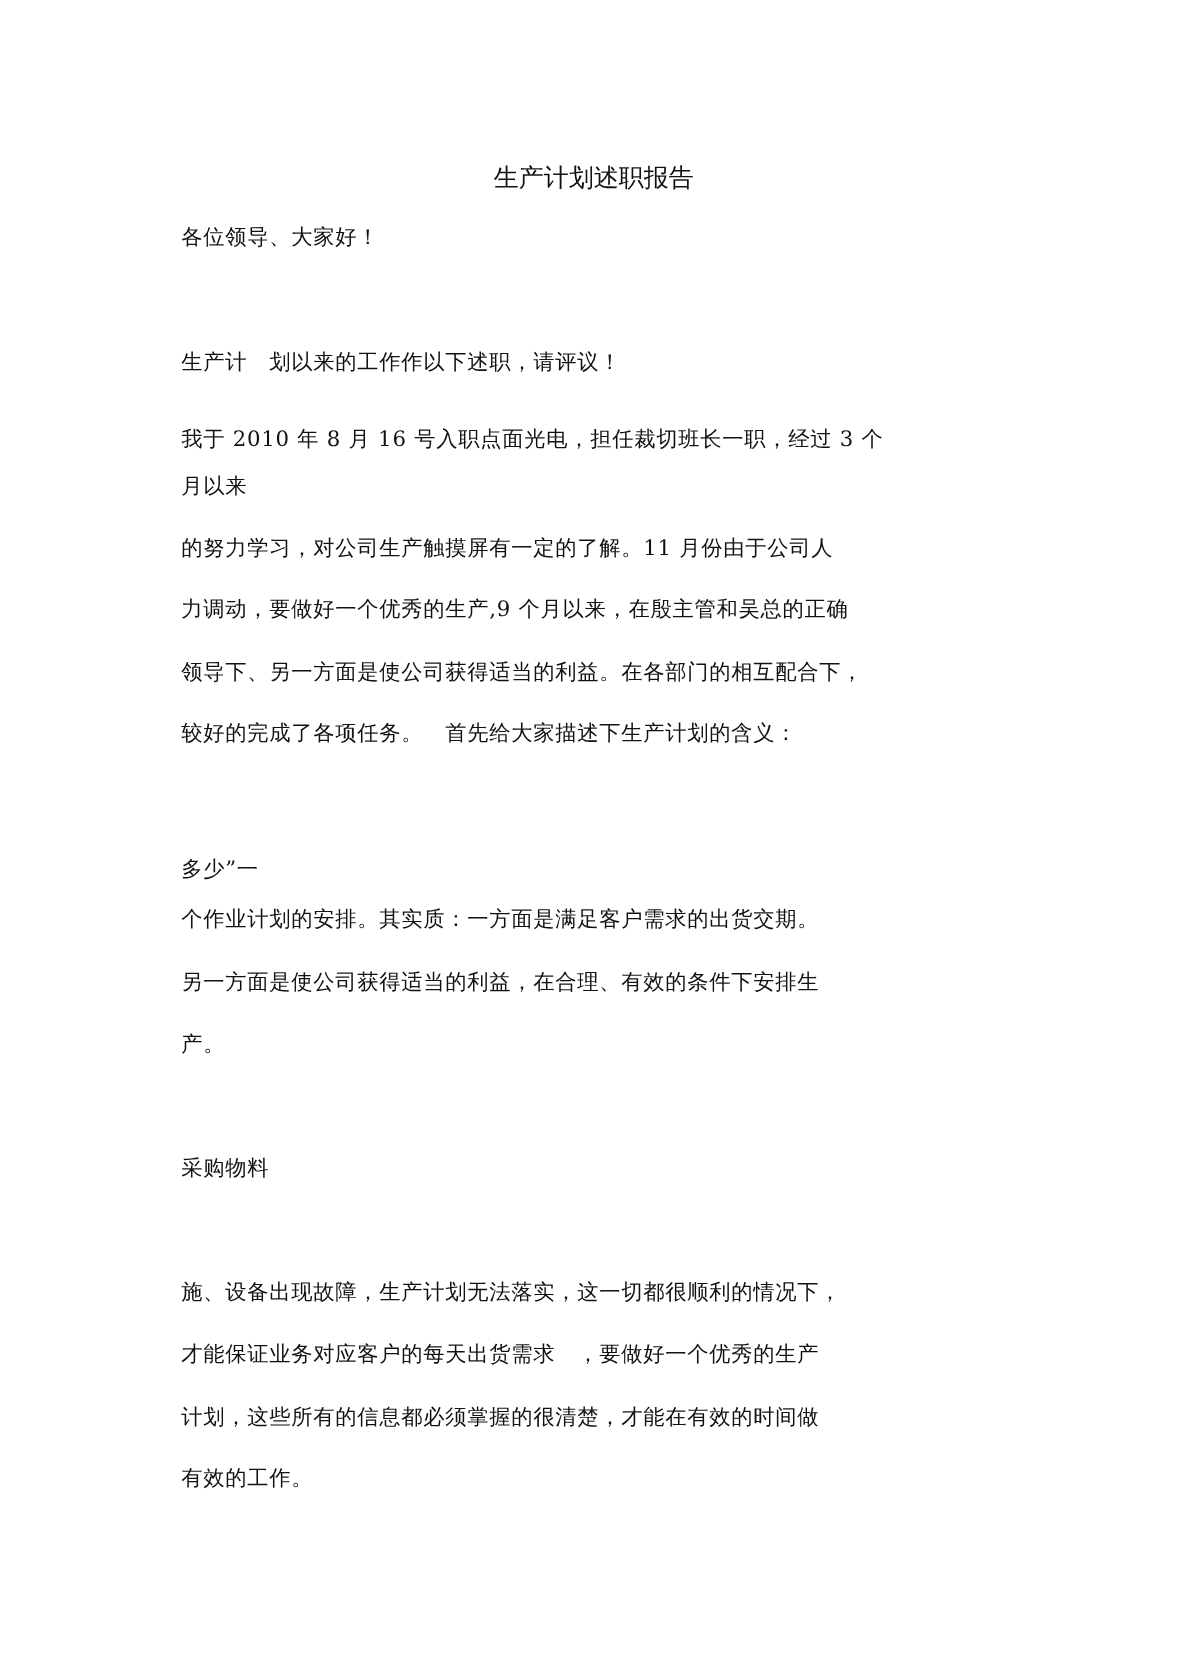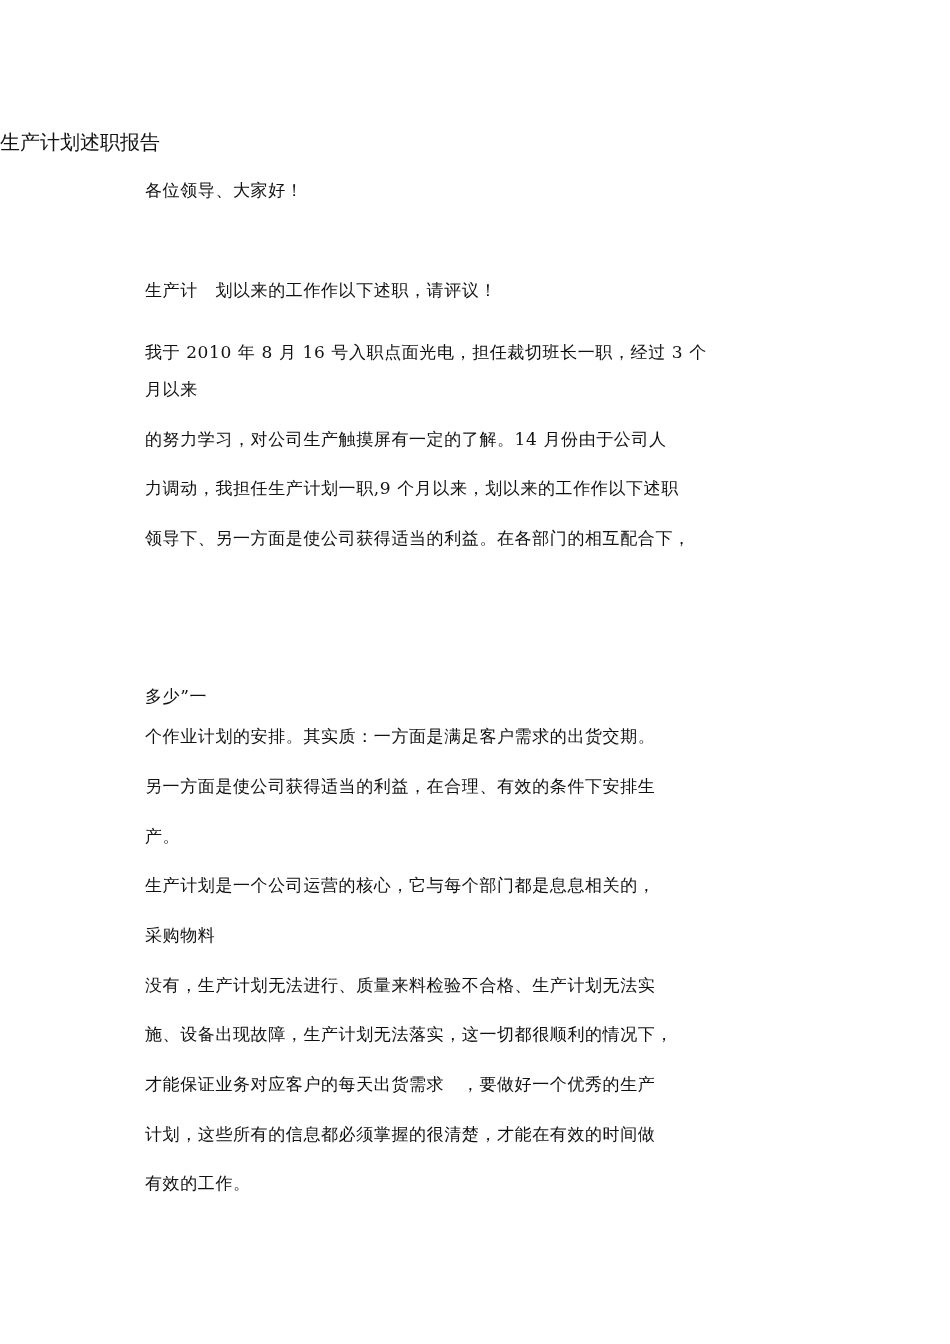--- a/index.html
+++ b/index.html
@@ -21,21 +21,21 @@
       top: 0;
       width: 950px;
       height: 1344px;
       background: #ffffff;
     }
     .title {
       position: absolute;
       left: 0;
       width: 950px;
       top: 128px;
-      text-align: left;
+      text-align: center;
       font-size: 20px;
       line-height: 28px;
       white-space: nowrap;
     }
     .line {
       position: absolute;
       left: 145px;
       font-size: 17px;
       line-height: 28px;
       white-space: pre;
@@ -45,27 +45,26 @@
 </head>
 <body>
 
 <div class="page">
   <div class="title">生产计划述职报告</div>
 
   <div class="line" style="top:176px">各位领导、大家好！</div>
   <div class="line" style="top:276px">生产计　划以来的工作作以下述职，请评议！</div>
   <div class="line" style="top:338px">我于 2010 年 8 月 16 号入职点面光电，担任裁切班长一职，经过 3 个</div>
   <div class="line" style="top:375px">月以来</div>
-  <div class="line" style="top:425px">的努力学习，对公司生产触摸屏有一定的了解。14 月份由于公司人</div>
-  <div class="line" style="top:474px">力调动，我担任生产计划一职,9 个月以来，划以来的工作作以下述职</div>
+  <div class="line" style="top:425px">的努力学习，对公司生产触摸屏有一定的了解。11 月份由于公司人</div>
+  <div class="line" style="top:474px">力调动，要做好一个优秀的生产,9 个月以来，在殷主管和吴总的正确</div>
   <div class="line" style="top:524px">领导下、另一方面是使公司获得适当的利益。在各部门的相互配合下，</div>
+  <div class="line" style="top:573px">较好的完成了各项任务。　首先给大家描述下生产计划的含义：</div>
   <div class="line" style="top:682px">多少”一</div>
   <div class="line" style="top:722px">个作业计划的安排。其实质：一方面是满足客户需求的出货交期。</div>
   <div class="line" style="top:772px">另一方面是使公司获得适当的利益，在合理、有效的条件下安排生</div>
   <div class="line" style="top:822px">产。</div>
-  <div class="line" style="top:871px">生产计划是一个公司运营的核心，它与每个部门都是息息相关的，</div>
   <div class="line" style="top:921px">采购物料</div>
-  <div class="line" style="top:971px">没有，生产计划无法进行、质量来料检验不合格、生产计划无法实</div>
   <div class="line" style="top:1070px">才能保证业务对应客户的每天出货需求　，要做好一个优秀的生产</div>
   <div class="line" style="top:1020px">施、设备出现故障，生产计划无法落实，这一切都很顺利的情况下，</div>
   <div class="line" style="top:1120px">计划，这些所有的信息都必须掌握的很清楚，才能在有效的时间做</div>
   <div class="line" style="top:1169px">有效的工作。</div>
 </div>
 
 </body></html>

